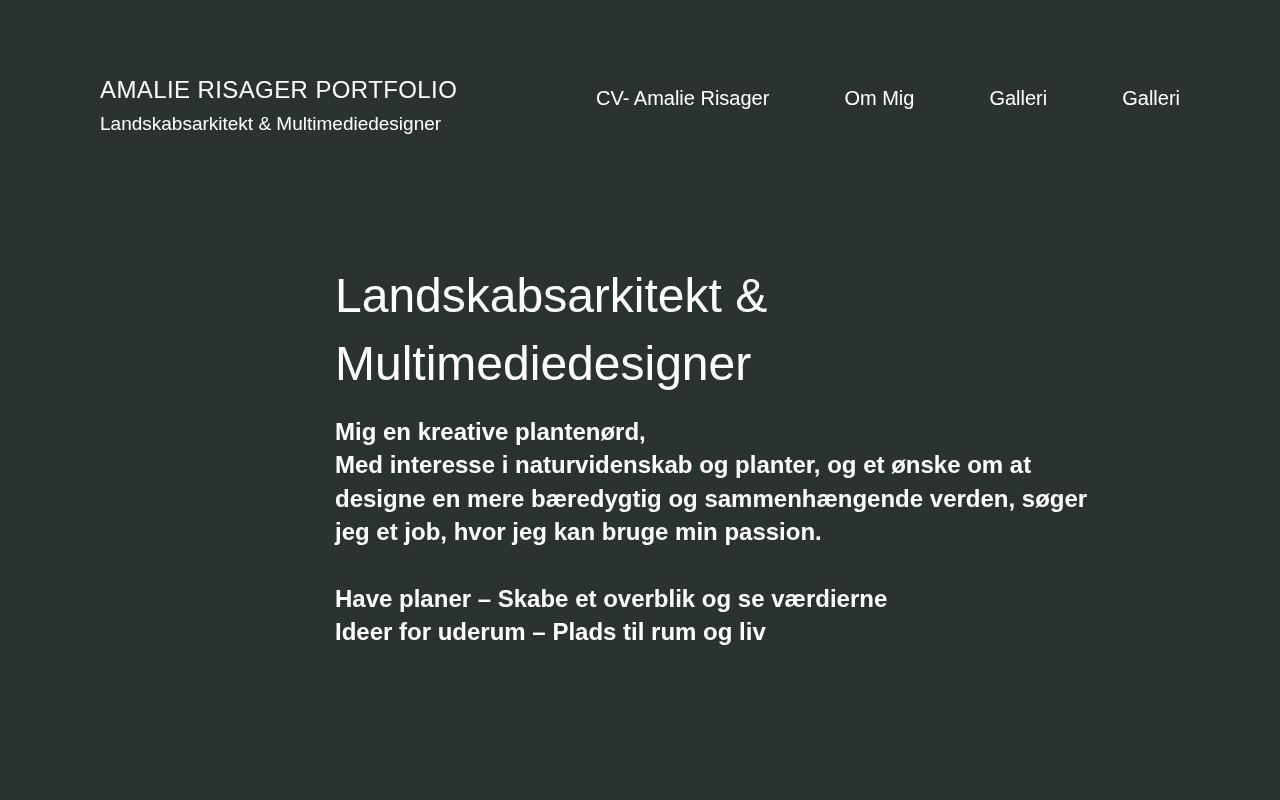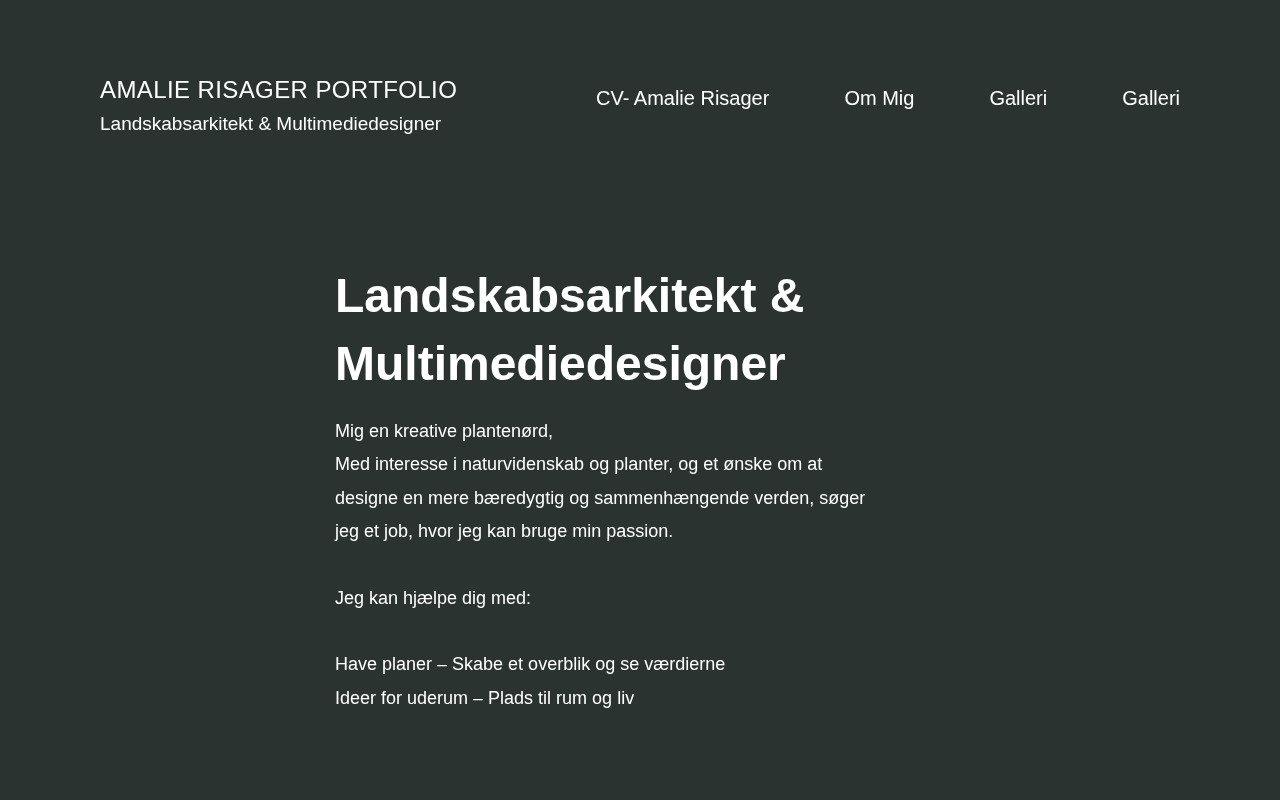--- a/index.html
+++ b/index.html
@@ -52,29 +52,29 @@
   }
 
   
   .site-main {
     max-width: 610px;
     margin: 0 auto;
     padding-top: 126px;
   }
   .page-title {
     font-size: 48px;
-    font-weight: 700;
+    font-weight: 400;
     line-height: 1.4;
     white-space: pre-line;
     color: #ffffff;
     margin: 0 0 18px 0;
   }
   .entry-content p {
-    font-size: 18px;
-    font-weight: 400;
+    font-size: 24px;
+    font-weight: 700;
     line-height: 33.5px;
     white-space: pre;
     color: #ffffff;
     margin: 0 0 33px 0;
   }
 </style>
 </head>
 <body>
 
 <header class="site-header">
@@ -101,17 +101,16 @@
 </header>
 
 <main class="site-main">
   <h1 class="page-title">Landskabsarkitekt &amp;
 Multimediedesigner</h1>
   <div class="entry-content">
     <p>Mig en kreative plantenørd,
 Med interesse i naturvidenskab og planter, og et ønske om at
 designe en mere bæredygtig og sammenhængende verden, søger
 jeg et job, hvor jeg kan bruge min passion.</p>
-    <p>Jeg kan hjælpe dig med:</p>
     <p>Have planer – Skabe et overblik og se værdierne
 Ideer for uderum – Plads til rum og liv</p>
   </div>
 </main>
 
 </body></html>

